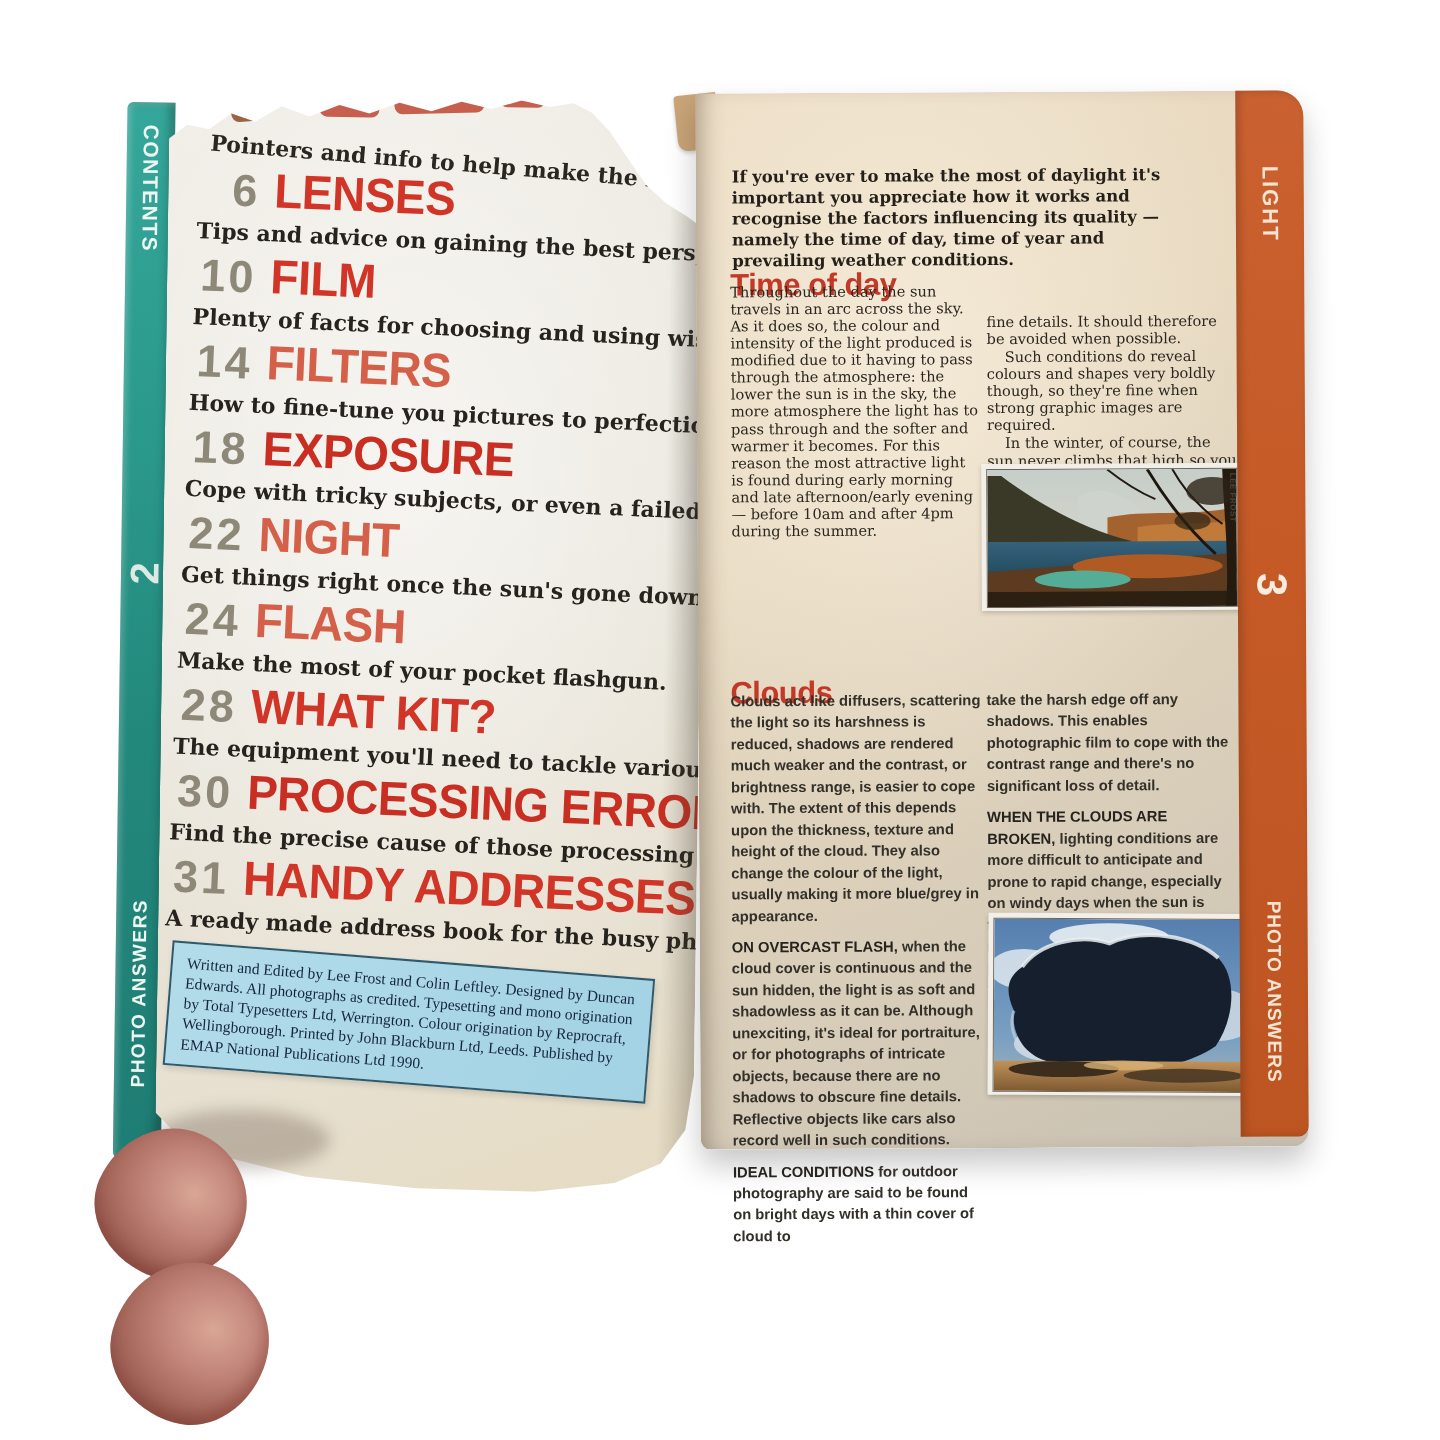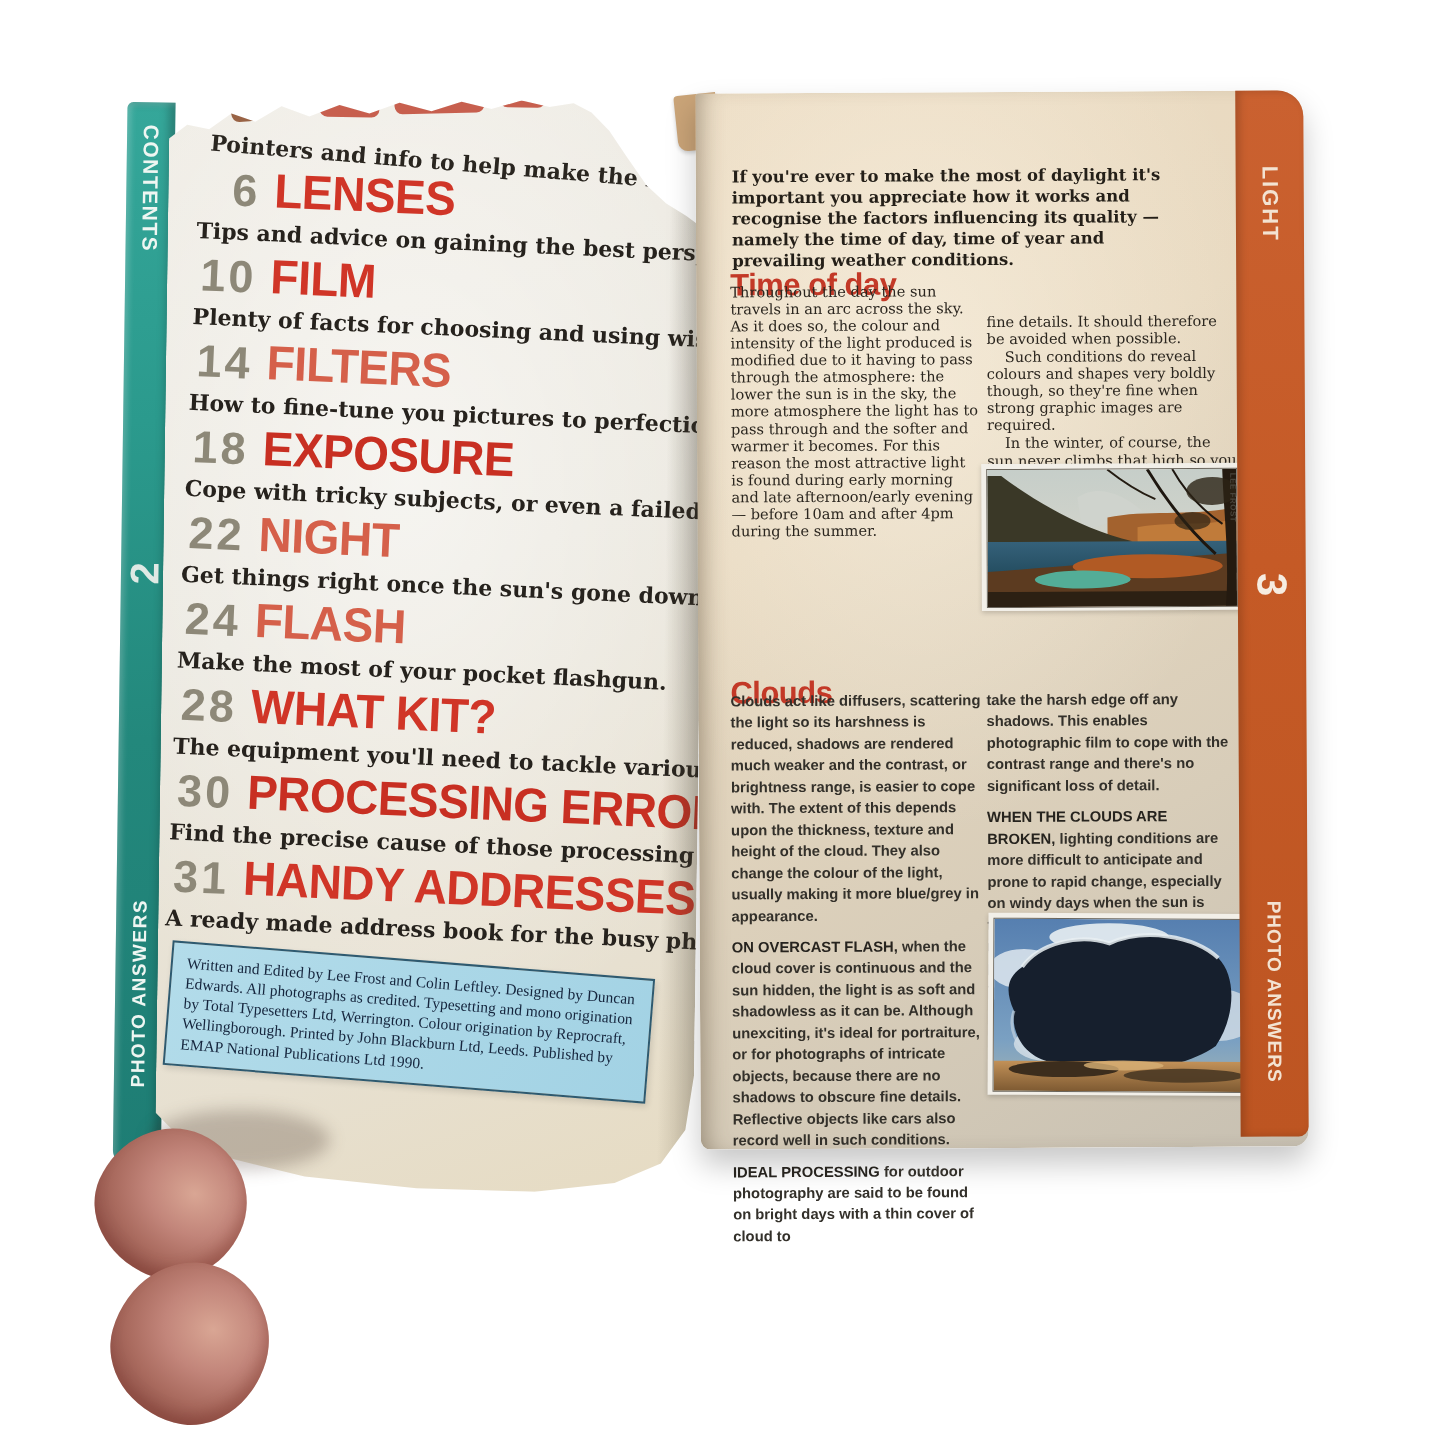--- a/index.html
+++ b/index.html
@@ -296,21 +296,21 @@
         <ellipse cx="205" cy="52" rx="18" ry="9" fill="#2c2315" opacity="0.7"></ellipse>
       </svg>
     </div>
     <span class="photo-credit credit1">LEE FROST</span>
 
     <h2 class="red-heading h-clouds">Clouds</h2>
 
     <div class="sans-col cl-col1">
       <p>Clouds act like diffusers, scattering the light so its harshness is reduced, shadows are rendered much weaker and the contrast, or brightness range, is easier to cope with. The extent of this depends upon the thickness, texture and height of the cloud. They also change the colour of the light, usually making it more blue/grey in appearance.</p>
       <p><span class="lead">ON OVERCAST FLASH,</span><span> when the cloud cover is continuous and the sun hidden, the light is as soft and shadowless as it can be. Although unexciting, it's ideal for portraiture, or for photographs of intricate objects, because there are no shadows to obscure fine details. Reflective objects like cars also record well in such conditions.</span></p>
-      <p><span class="lead">IDEAL PROCESSING</span><span> for outdoor photography are said to be found on bright days with a thin cover of cloud to</span></p>
+      <p><span class="lead">IDEAL CONDITIONS</span><span> for outdoor photography are said to be found on bright days with a thin cover of cloud to</span></p>
     </div>
     <div class="sans-col cl-col2">
       <p>take the harsh edge off any shadows. This enables photographic film to cope with the contrast range and there's no significant loss of detail.</p>
       <p><span class="lead">WHEN THE CLOUDS ARE BROKEN,</span><span> lighting conditions are more difficult to anticipate and prone to rapid change, especially on windy days when the sun is forever disappearing then reappearing. Wonderful results are possible, however, and the clouds themselves make attractive additions to the picture.</span></p>
     </div>
 
     <div class="photo-frame photo2">
       <svg class="inner" width="252" height="172" viewBox="0 0 252 172">
         <defs>
           <linearGradient id="sky2" x1="0" y1="0" x2="0" y2="1">

